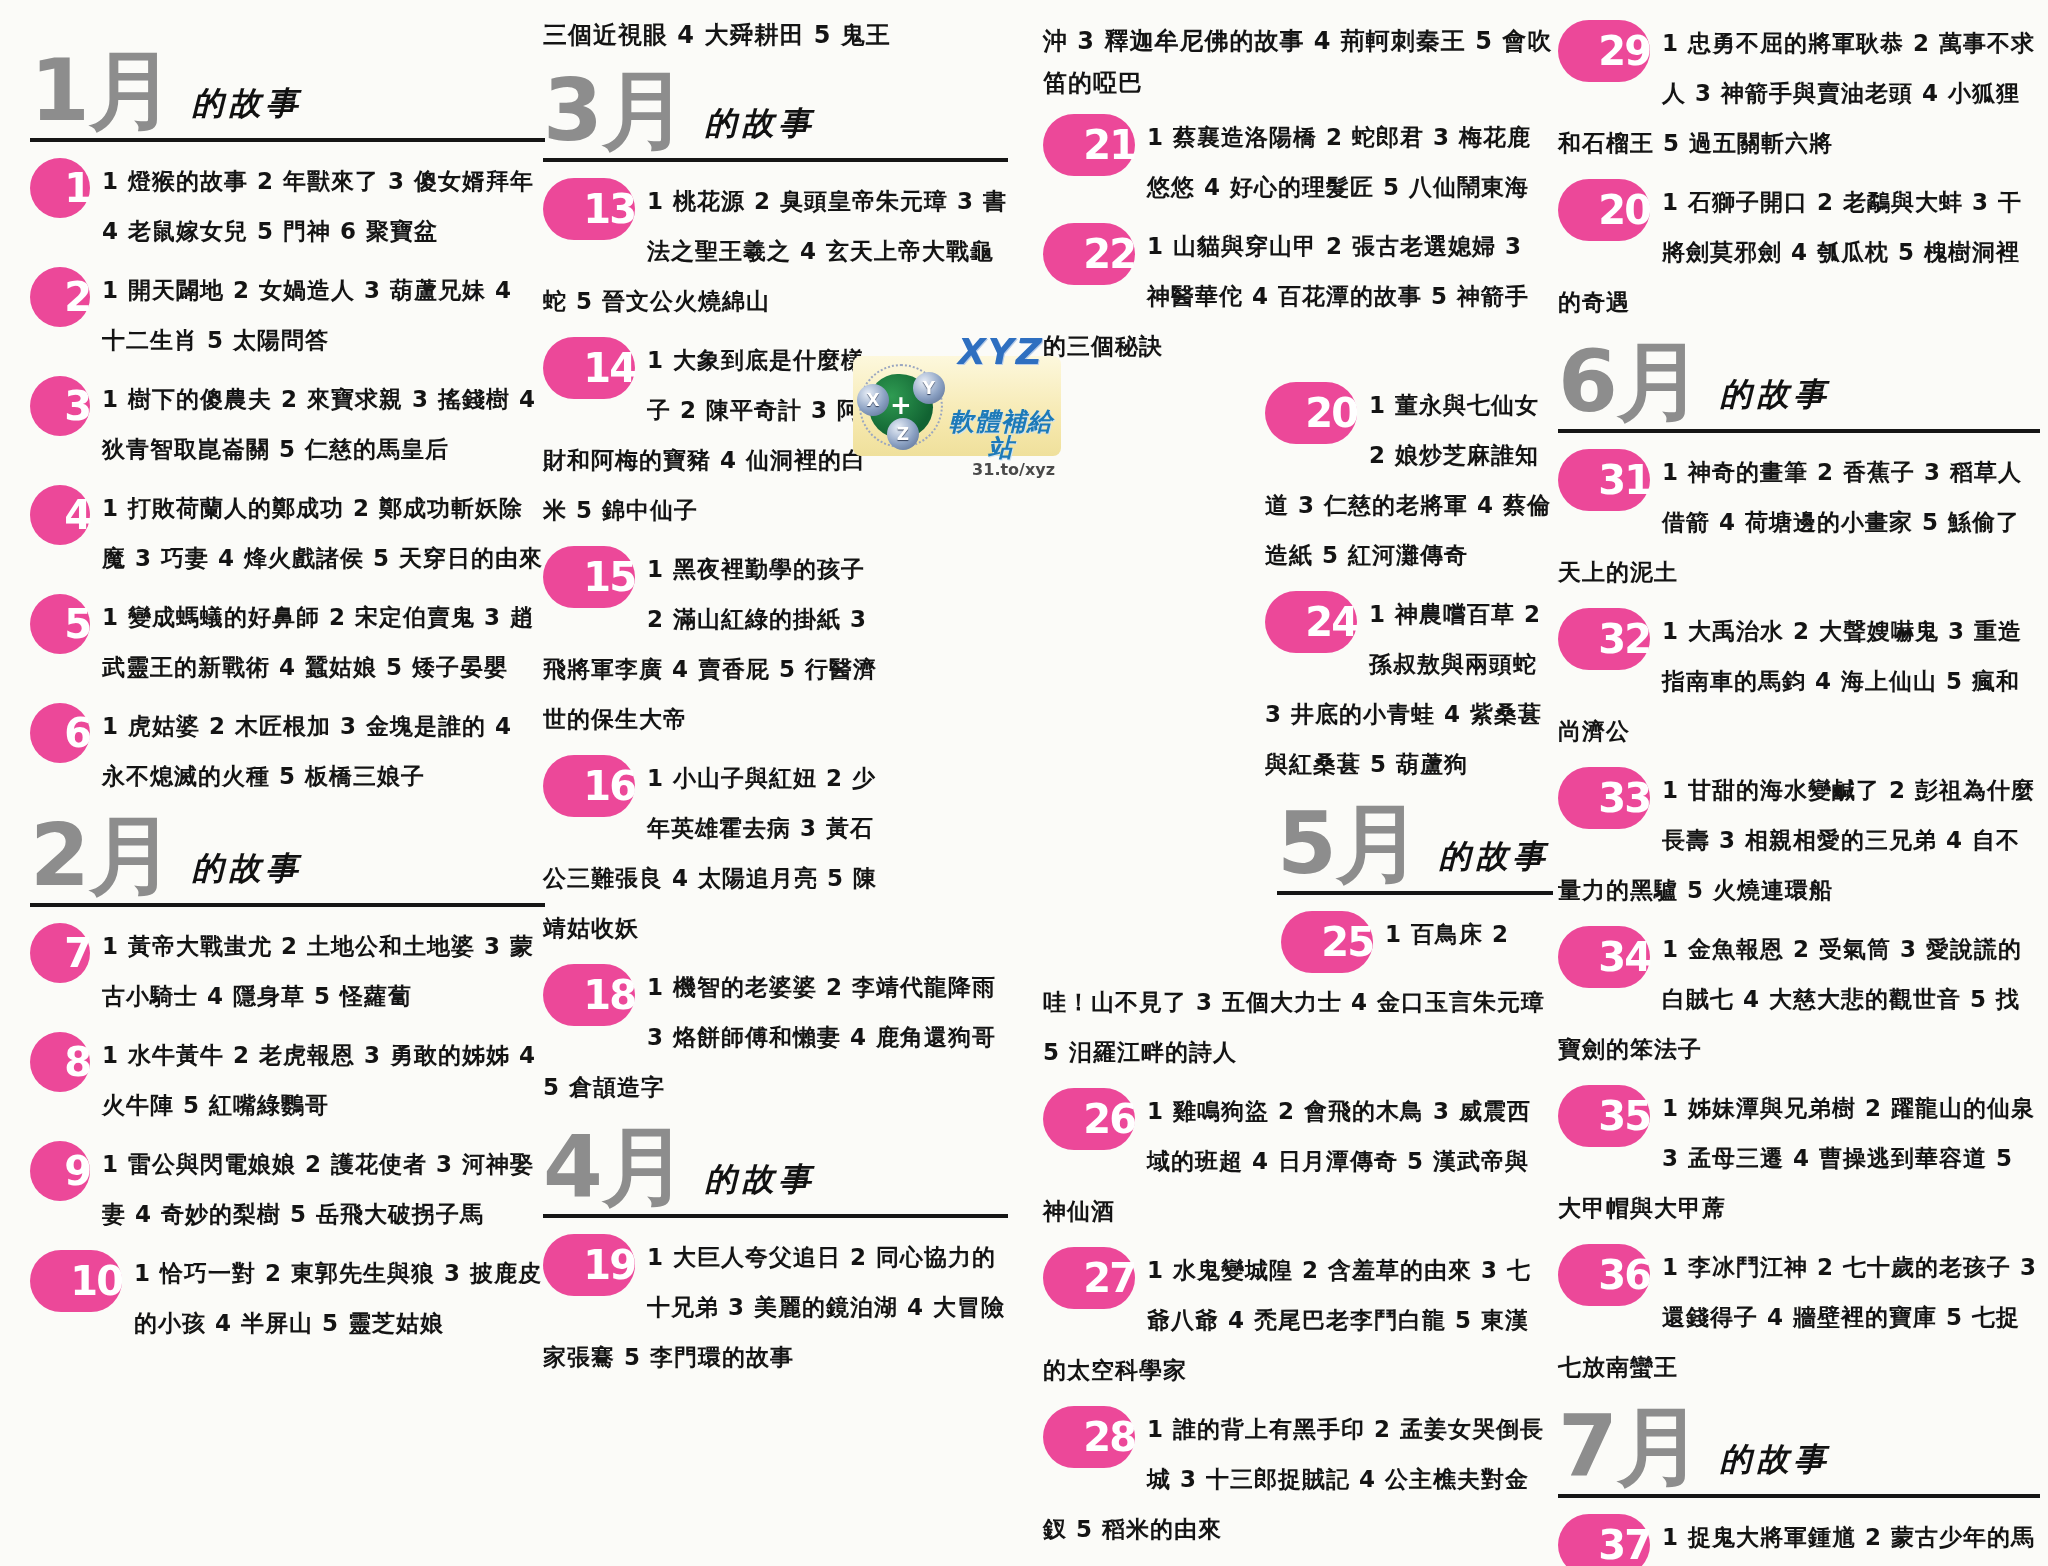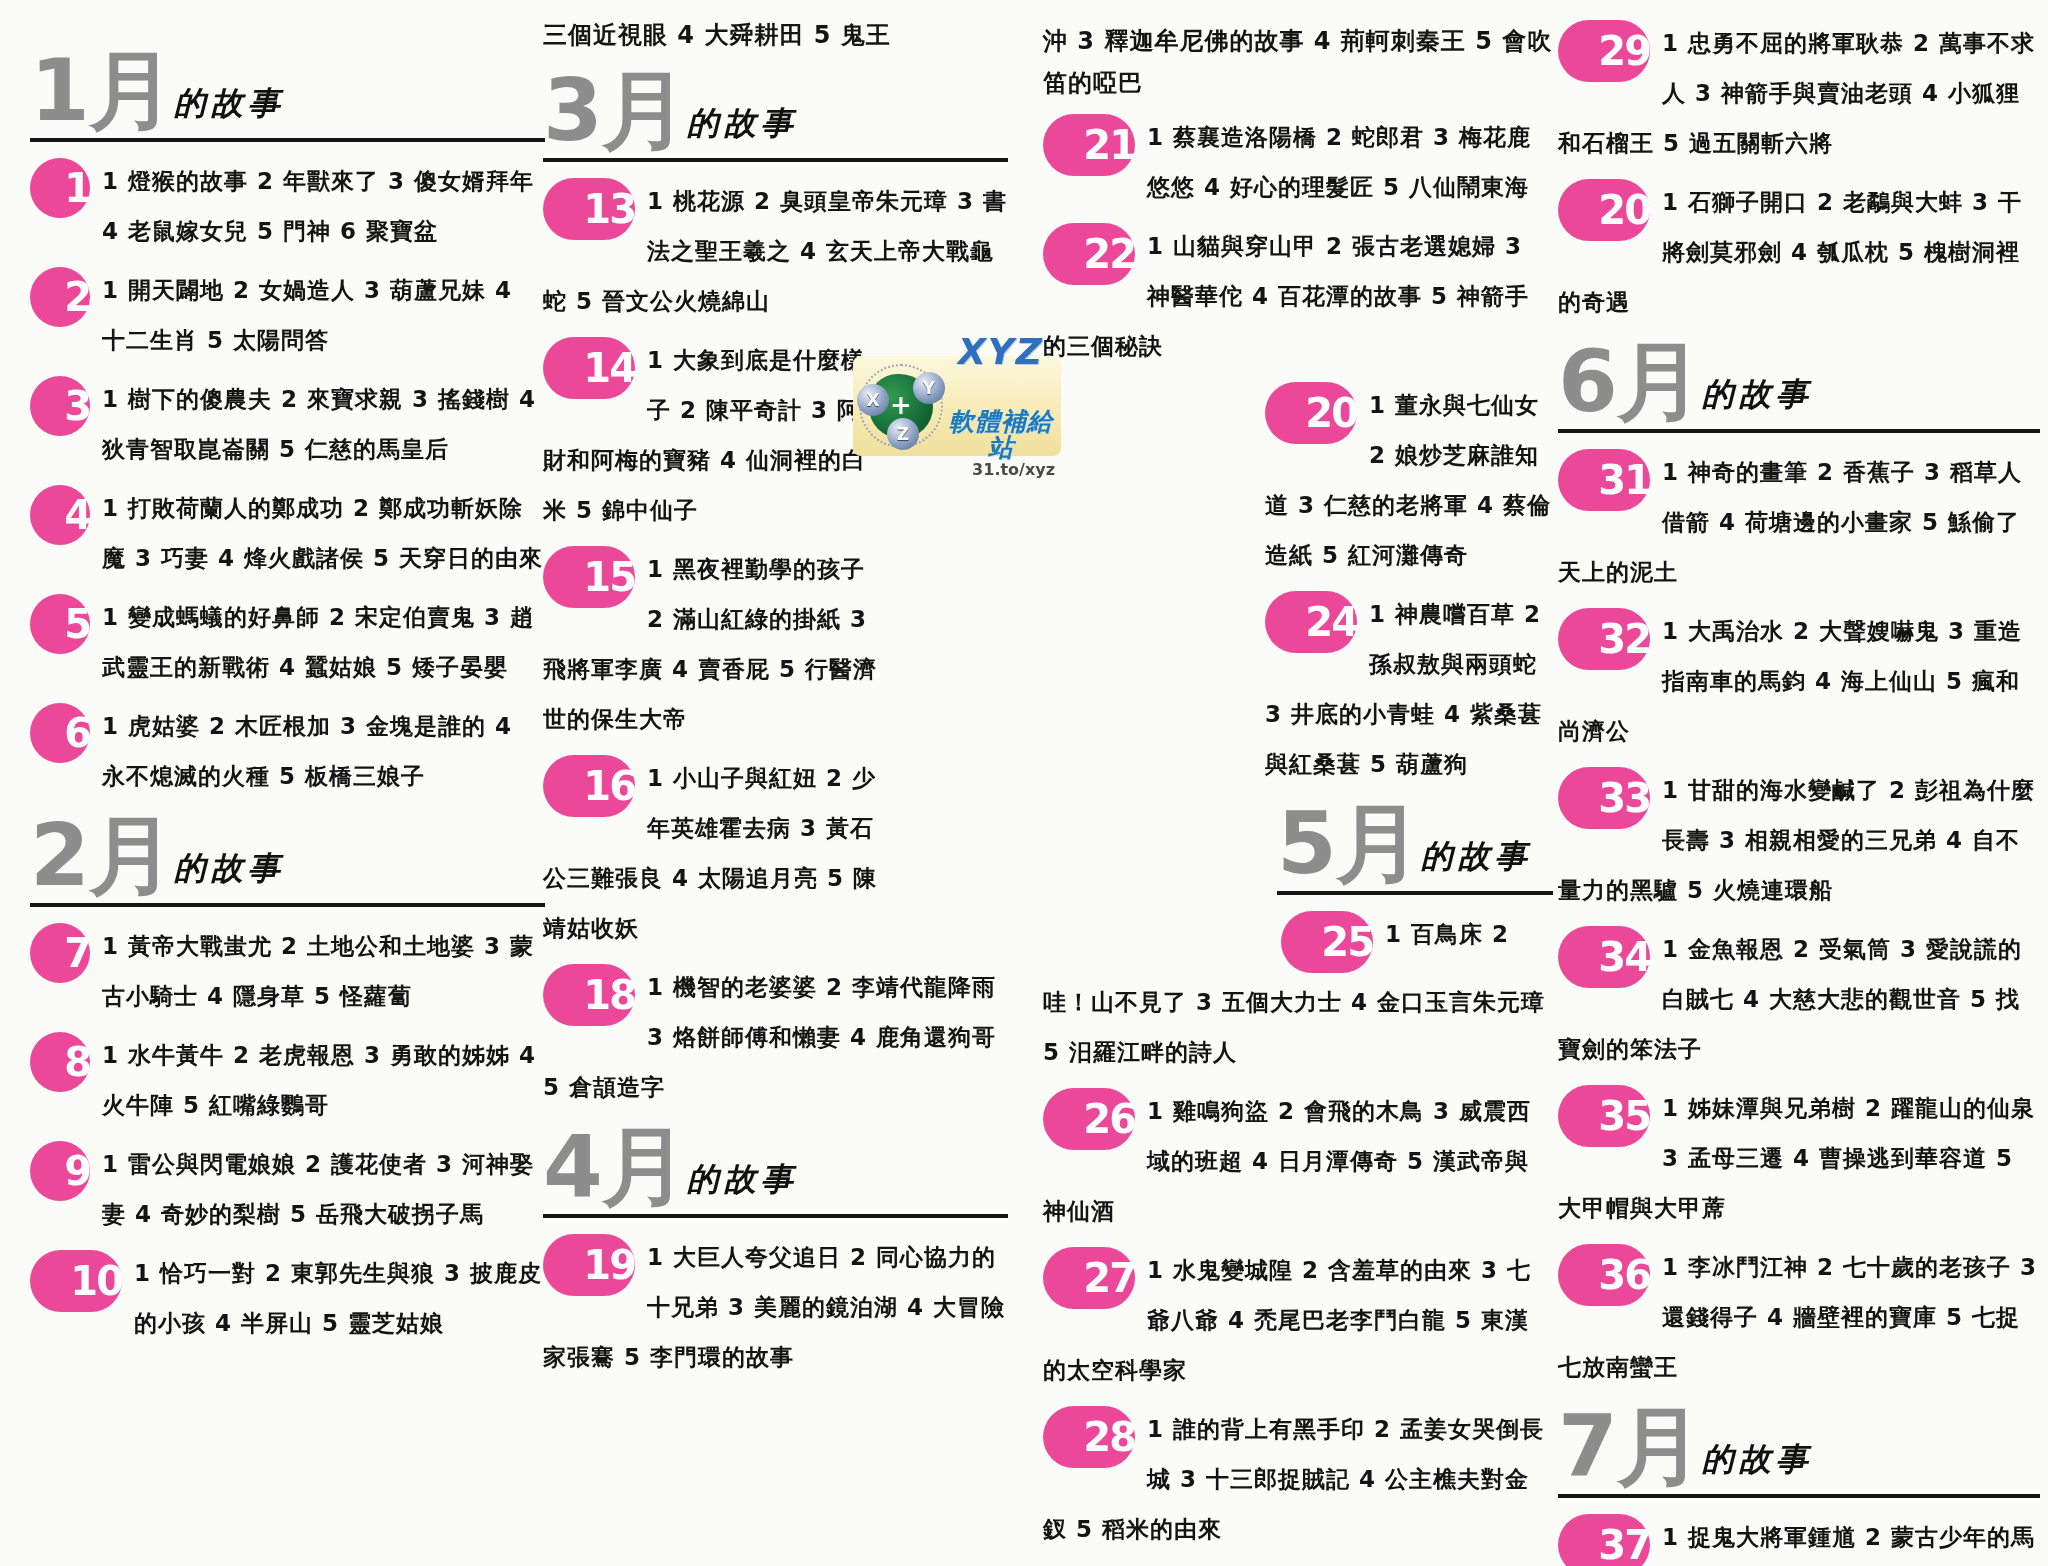--- a/index.html
+++ b/index.html
@@ -17,21 +17,21 @@
     float:left;width:60px;height:60px;border-radius:50%;
     background:#ec4899;color:#ffffff;font-weight:900;font-size:40px;
     line-height:60px;text-align:right;margin:2px 12px 4px 0;letter-spacing:-2px;
   }
   .b2{width:92px;height:62px;border-radius:34px;line-height:62px;}
   .narrow{width:340px;}
   .indent{margin-left:222px;width:288px;}
   .inl .badge{float:none;display:inline-block;margin-left:238px;vertical-align:-14px;}
   .month{margin:12px 0 14px;clear:left;}
   .indent-m{margin-left:234px;}
-  .month-line{display:flex;align-items:flex-end;gap:0;}
+  .month-line{display:flex;align-items:flex-end;gap:18px;}
   .month-big{font-size:86px;line-height:84px;font-weight:900;color:#8d8d8d;letter-spacing:-1px;}
   .month-suffix{font-size:32px;font-weight:900;color:#111;padding-bottom:6px;letter-spacing:5px;font-style:italic;}
   .rule{border-top:4px solid #161616;margin-top:6px;}
 
   
   .logo{
     position:absolute;left:853px;top:356px;width:208px;height:100px;
     background:linear-gradient(180deg,#fdf8dd 0%,#f5e7ab 70%,#efe09c 100%);
     border-radius:8px;display:flex;align-items:center;padding:2px 6px;box-sizing:border-box;
   }

